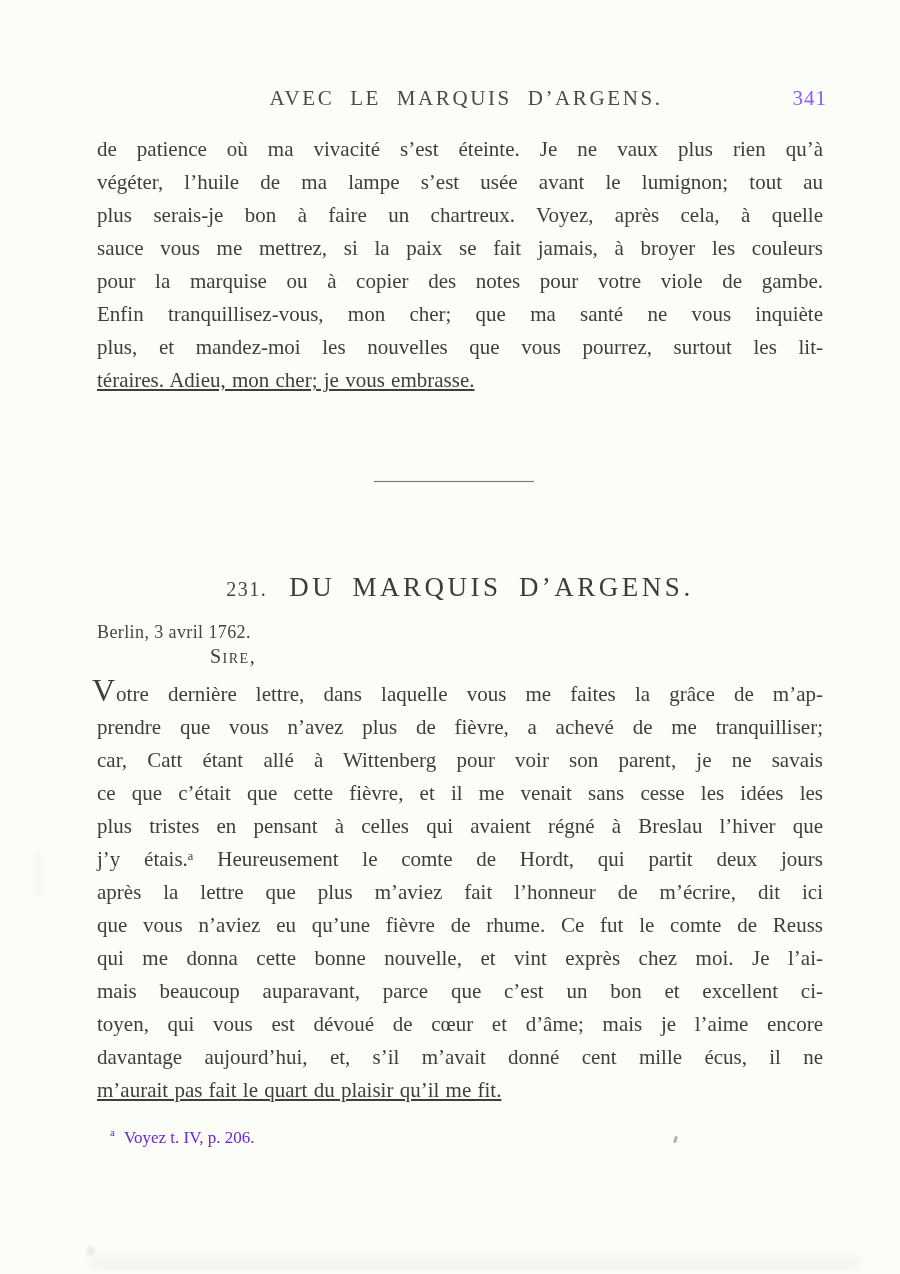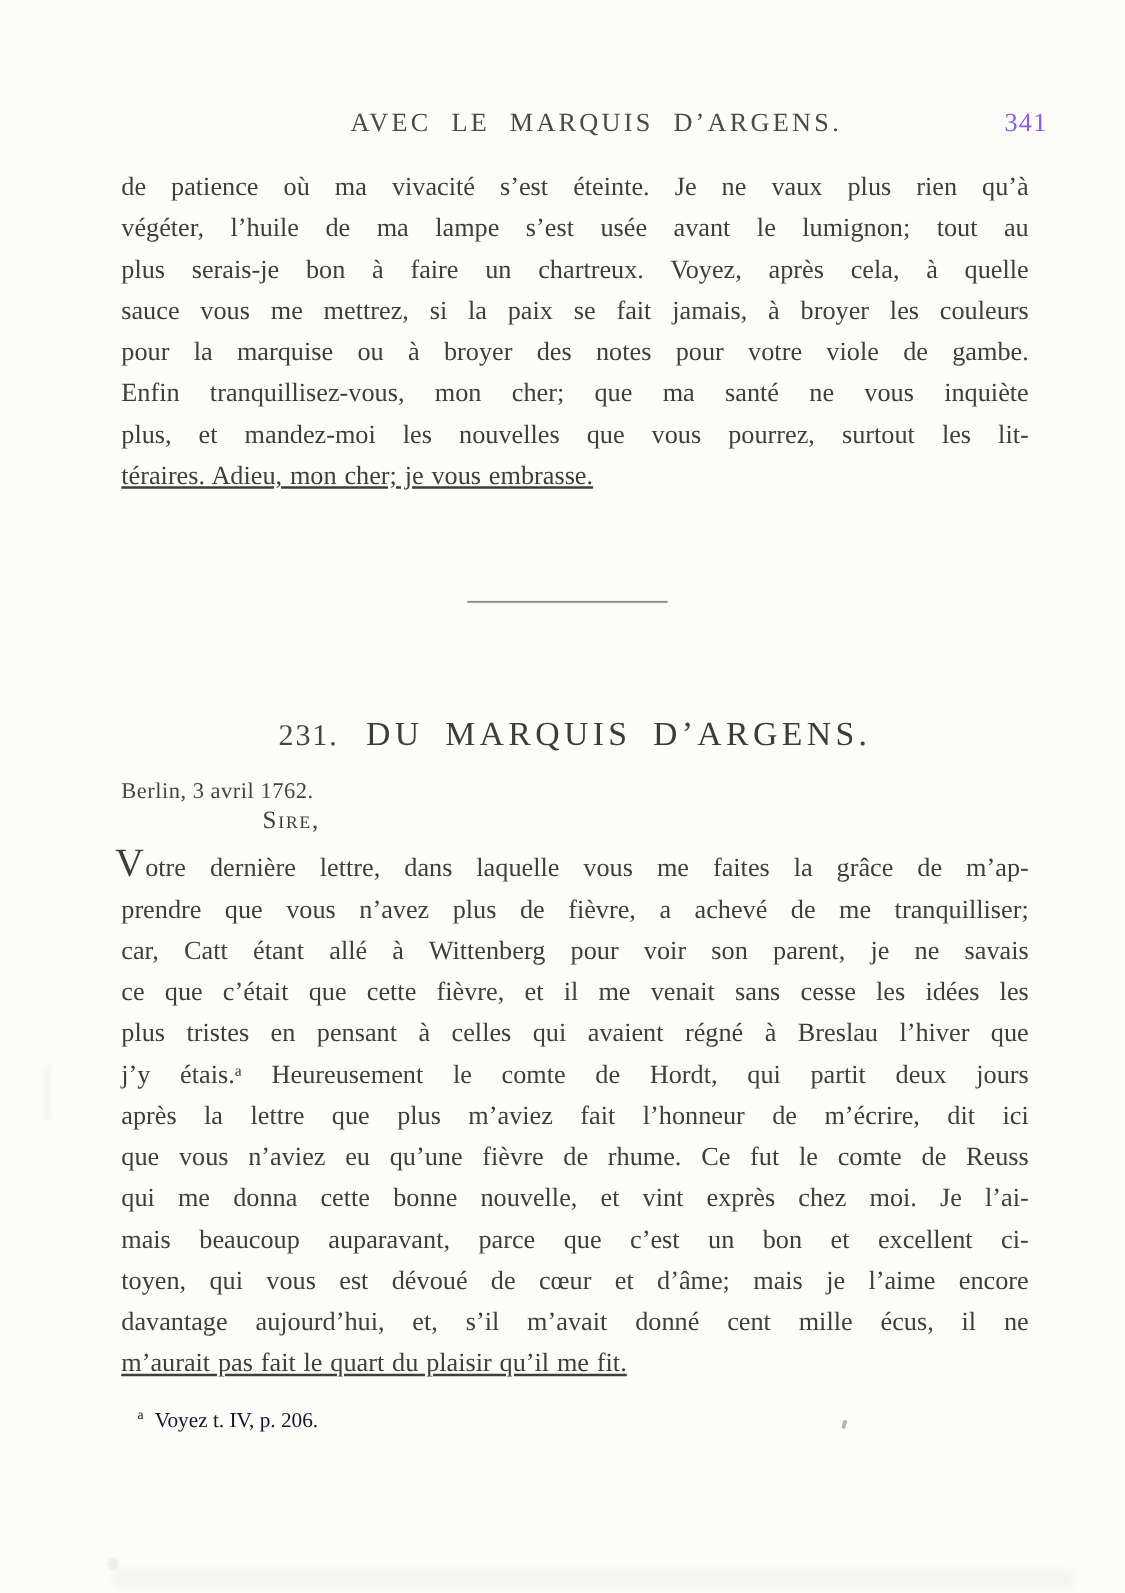--- a/index.html
+++ b/index.html
@@ -9,21 +9,21 @@
     font-family: "Liberation Serif", "DejaVu Serif", serif;
     color: #3e3e3e;
     position: relative;
     overflow: hidden;
     -webkit-font-smoothing: antialiased;
   }
   .page { position: absolute; inset: 0; }
 
   
   .running-head {
-    position: absolute; left: 114px; top: 86px; width: 726px; height: 30px;
+    position: absolute; left: 103px; top: 86px; width: 726px; height: 30px;
     text-align: center;
   }
   .running-head .title {
     font-size: 21px; letter-spacing: 2.6px; word-spacing: 8px;
     color: #4a4a4a;
   }
   .running-head .pageno {
     position: absolute; right: 2px; top: 0;
     font-size: 21px; letter-spacing: 1px; color: #8b5cf6;
   }
@@ -51,40 +51,40 @@
     background: #7a7a78;
     box-shadow: 0 0 1px #9a9a98;
   }
 
   
   .section-heading {
     position: absolute; left: 97px; top: 572px; width: 726px;
     text-align: center; white-space: nowrap;
   }
   .section-heading .num {
-    font-size: 24px; letter-spacing: 1.5px; margin-right: 22px; color: #454545;
+    font-size: 20px; letter-spacing: 1.5px; margin-right: 22px; color: #454545;
   }
   .section-heading .ttl {
     font-size: 27px; letter-spacing: 3.5px; word-spacing: 7px; color: #3c3c3c;
   }
 
   
   .dateline {
     position: absolute; left: 97px; top: 622px; width: 670px;
     text-align: left; font-size: 18px; letter-spacing: 0.4px; color: #454545;
   }
   .salutation {
     position: absolute; left: 210px; top: 645px;
     font-size: 20px; font-variant: small-caps; letter-spacing: 1.5px;
   }
 
   
   .footnote {
     position: absolute; left: 110px; top: 1126px;
-    font-size: 17px; color: #0f172a;
+    font-size: 17px; color: #6d28d9;
   }
   .footnote sup { font-size: 11px; margin-right: 9px; }
 
   
   .smudge-margin {
     position: absolute; left: 36px; top: 852px; width: 4px; height: 44px;
     background: rgba(70,70,70,0.06); filter: blur(2px); border-radius: 2px;
   }
   .speckle {
     position: absolute; left: 86px; top: 1246px; width: 9px; height: 10px;
@@ -107,21 +107,21 @@
   <div class="running-head">
     <span class="title">AVEC LE MARQUIS D’ARGENS.</span>
     <span class="pageno">341</span>
   </div>
 
   <div class="para para1">
       <div class="tline">de patience où ma vivacité s’est éteinte. Je ne vaux plus rien qu’à</div>
       <div class="tline">végéter, l’huile de ma lampe s’est usée avant le lumignon; tout au</div>
       <div class="tline">plus serais-je bon à faire un chartreux. Voyez, après cela, à quelle</div>
       <div class="tline">sauce vous me mettrez, si la paix se fait jamais, à broyer les couleurs</div>
-      <div class="tline">pour la marquise ou à broyer des notes pour votre viole de gambe.</div>
+      <div class="tline">pour la marquise ou à copier des notes pour votre viole de gambe.</div>
       <div class="tline">Enfin tranquillisez-vous, mon cher; que ma santé ne vous inquiète</div>
       <div class="tline">plus, et mandez-moi les nouvelles que vous pourrez, surtout les lit-</div>
       <div class="tline">téraires.  Adieu, mon cher; je vous embrasse.</div>
     </div>
 
   <div class="divider"></div>
 
   <div class="section-heading">
     <span class="num">231.</span><span class="ttl">DU MARQUIS D’ARGENS.</span>
   </div>

